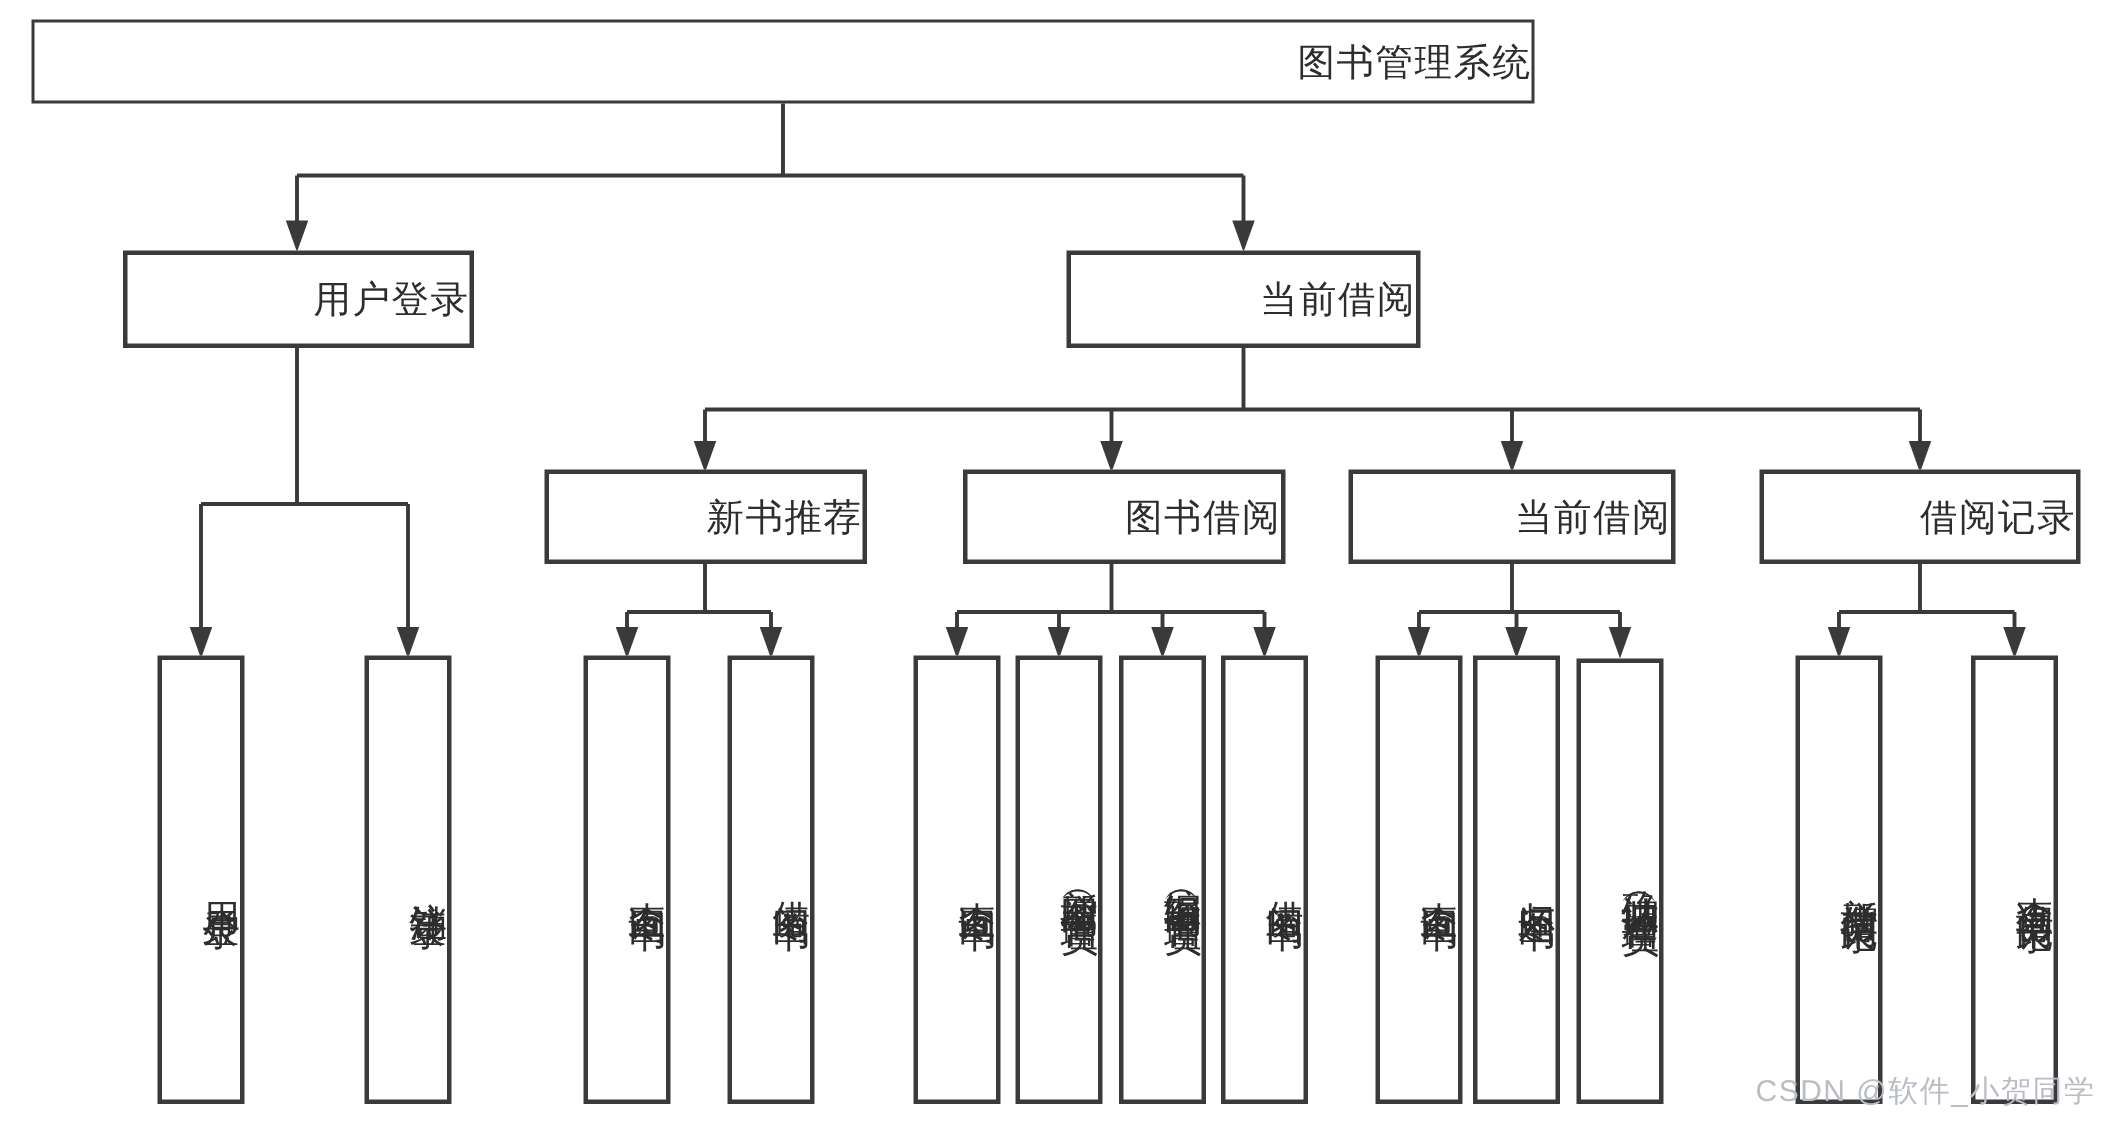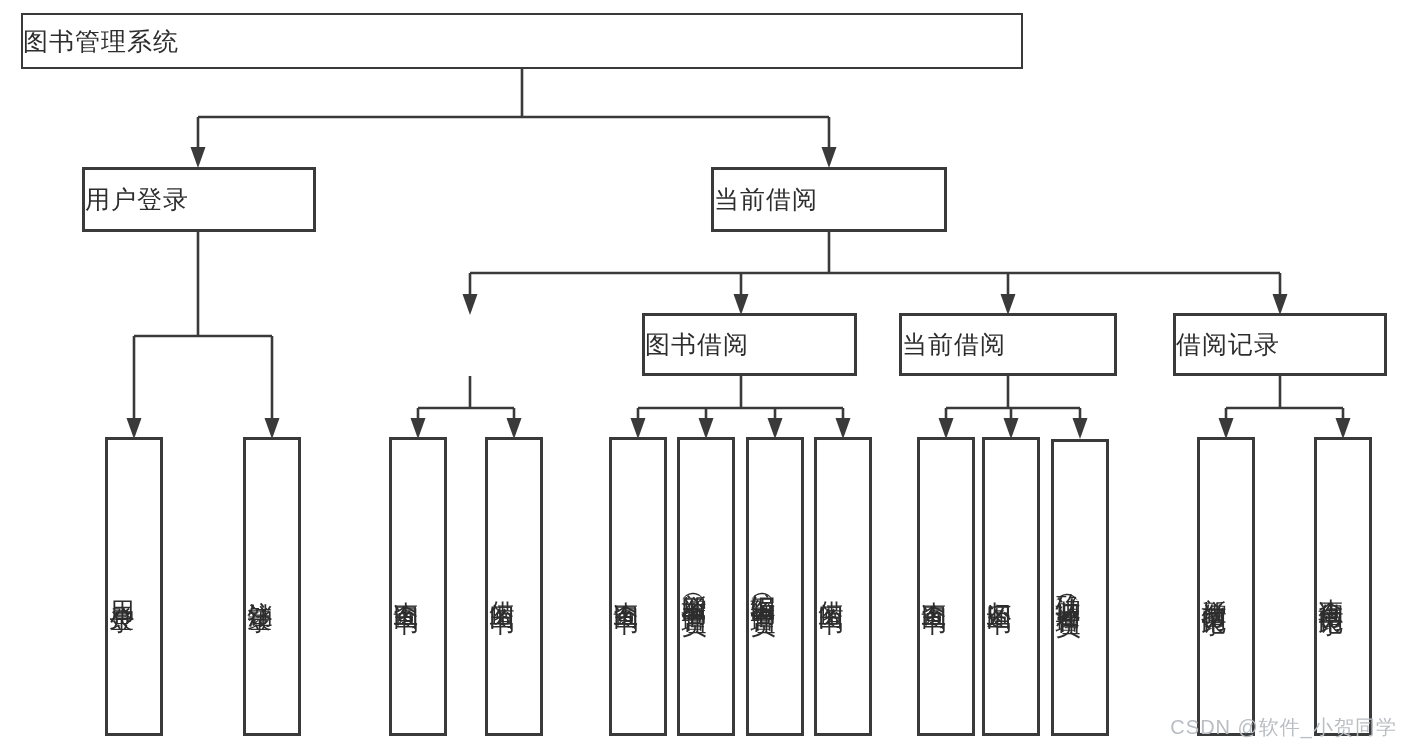--- a/index.html
+++ b/index.html
@@ -29,21 +29,21 @@
     fill:#3a3a3a;
     stroke:none;
   }
   .box{
     position:absolute;
     background:#ffffff;
     border:3px solid #3a3a3a;
     box-sizing:border-box;
     display:flex;
     align-items:center;
-    justify-content:flex-start;
+    justify-content:flex-end;
     color:#2d2d2d;
   }
   .h-box{
     font-size:25px;
     letter-spacing:1px;
     white-space:nowrap;
   }
   .root-box{
     border-width:2px;
   }
@@ -168,20 +168,23 @@
     <span>图书管理系统</span>
   </div>
 
   <div class="box h-box" style="left:82px;top:167px;width:234px;height:65px">
     <span>用户登录</span>
   </div>
   <div class="box h-box" style="left:711px;top:167px;width:236px;height:65px">
     <span>当前借阅</span>
   </div>
 
+  <div class="box h-box" style="left:363px;top:313px;width:215px;height:63px">
+    <span>新书推荐</span>
+  </div>
   <div class="box h-box" style="left:642px;top:313px;width:215px;height:63px">
     <span>图书借阅</span>
   </div>
   <div class="box h-box" style="left:1173px;top:313px;width:214px;height:63px">
     <span>借阅记录</span>
   </div>
   <div class="box h-box" style="left:899px;top:313px;width:218px;height:63px">
     <span>当前借阅</span>
   </div>
 

